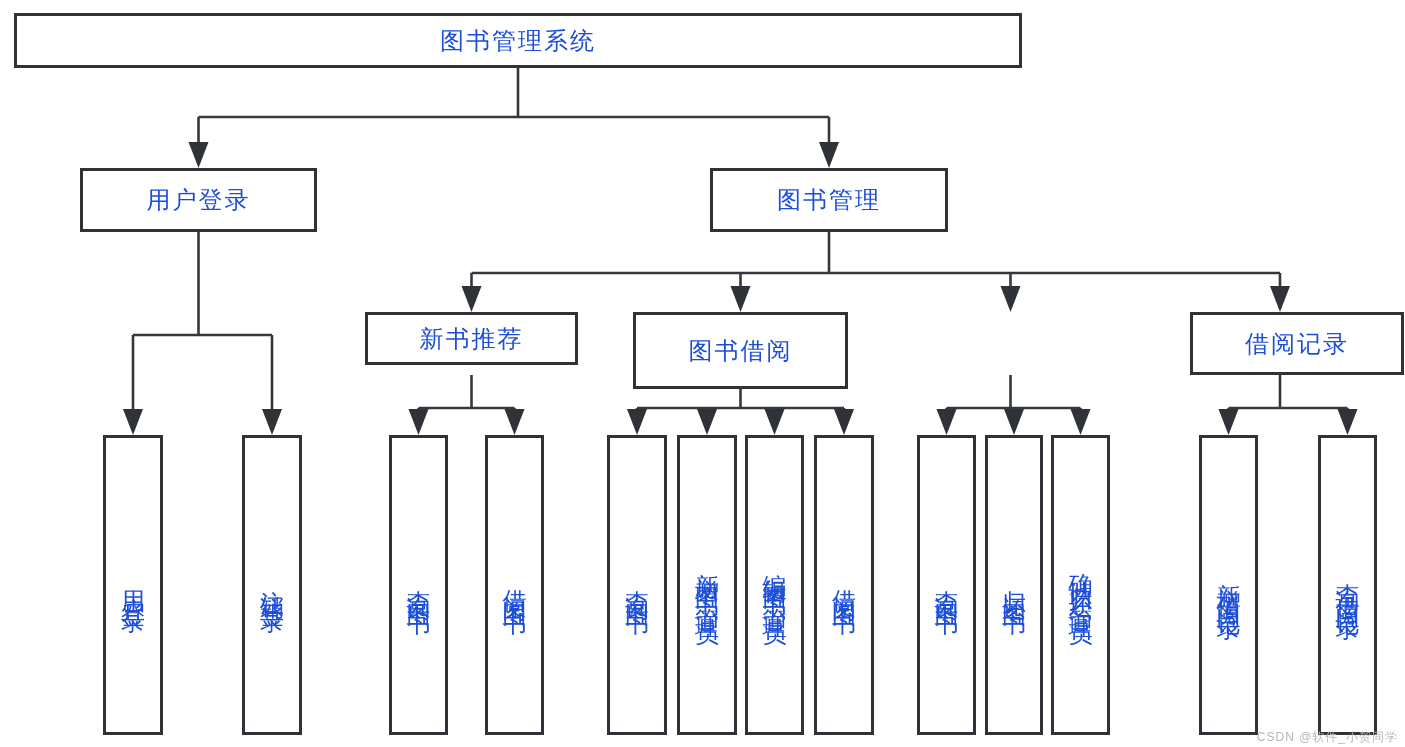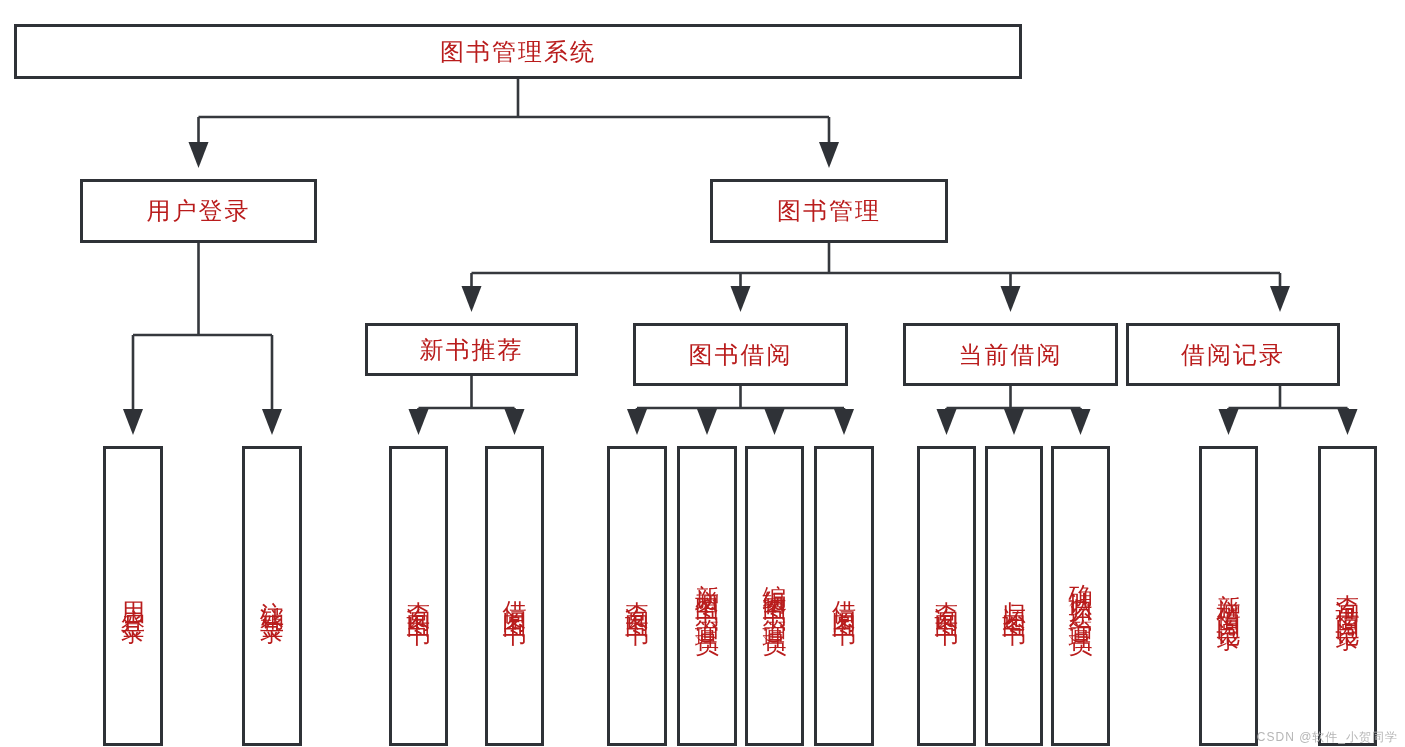--- a/index.html
+++ b/index.html
@@ -30,30 +30,29 @@
   }
   .wires polygon {
     fill: #2f3237;
     stroke: none;
   }
   .box {
     position: absolute;
     box-sizing: border-box;
     border: 3px solid #2f3237;
     background: #ffffff;
-    color: #b91c1c;
+    color: #1d4ed8;
     display: flex;
     align-items: center;
     justify-content: center;
     z-index: 1;
     font-size: 24px;
     letter-spacing: 2px;
     line-height: 1;
     white-space: nowrap;
-    margin-top: 11px;
   }
   .leaf {
     top: 435px;
     height: 300px;
     writing-mode: vertical-rl;
     text-orientation: mixed;
     letter-spacing: 7px;
     white-space: normal;
   }
   .watermark {
@@ -106,23 +105,22 @@
     <polygon points="1218.5,409 1238.5,409 1228.5,435"></polygon>
     <polygon points="1337.5,409 1357.5,409 1347.5,435"></polygon>
   </svg>
 
   <div class="box" style="left:14px; top:13px; width:1008px; height:55px;">图书管理系统</div>
 
   <div class="box" style="left:80px; top:168px; width:237px; height:64px;">用户登录</div>
   <div class="box" style="left:710px; top:168px; width:238px; height:64px;text-align:right;">图书管理</div>
 
   <div class="box" style="left:365px; top:312px; width:213px; height:53px;">新书推荐</div>
-  <div class="box" style="left:633px; top:312px; width:215px; height:63px;">图书借阅</div>
-  <div class="box" style="left:903px; top:312px; width:215px; height:63px;">当前借阅</div>
-  <div class="box" style="left:1126px; top:312px; width:214px; height:63px;">借阅记录</div>
+  <div class="box" style="left:633px; top:312px; width:215px; height:77px;">图书借阅</div>
+  <div class="box" style="left:1190px; top:312px; width:214px; height:63px;">借阅记录</div>
 
   <div class="box leaf" style="left:103px; width:60px;">用户登录</div>
   <div class="box leaf" style="left:242px; width:60px;">注销登录</div>
 
   <div class="box leaf" style="left:389px; width:59px;">查询图书</div>
   <div class="box leaf" style="left:485px; width:59px;">借阅图书</div>
 
   <div class="box leaf" style="left:607px; width:60px;">查询图书</div>
   <div class="box leaf" style="left:677px; width:60px;">新增图书（管理员）</div>
   <div class="box leaf" style="left:745px; width:59px;">编辑图书（管理员）</div>

